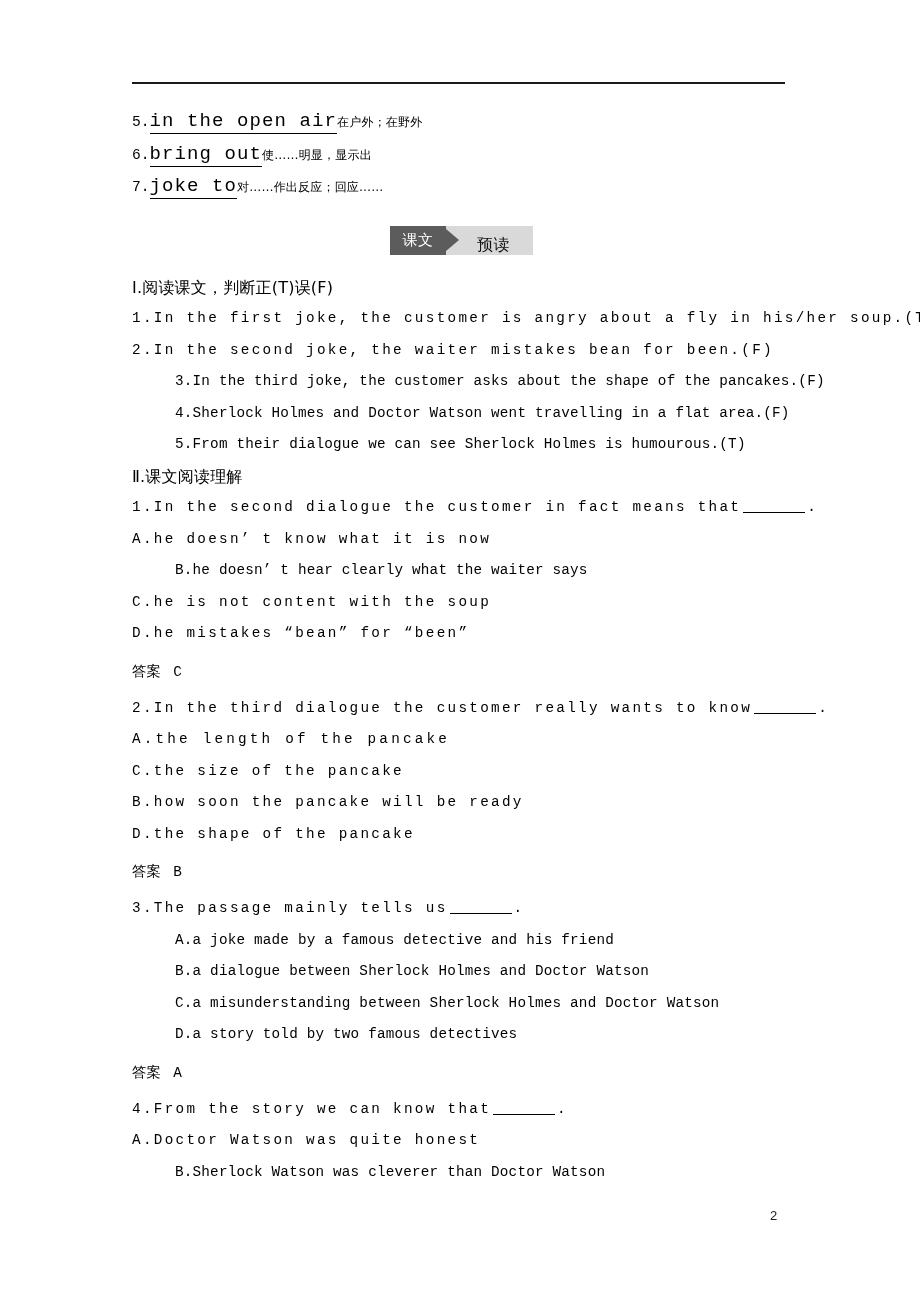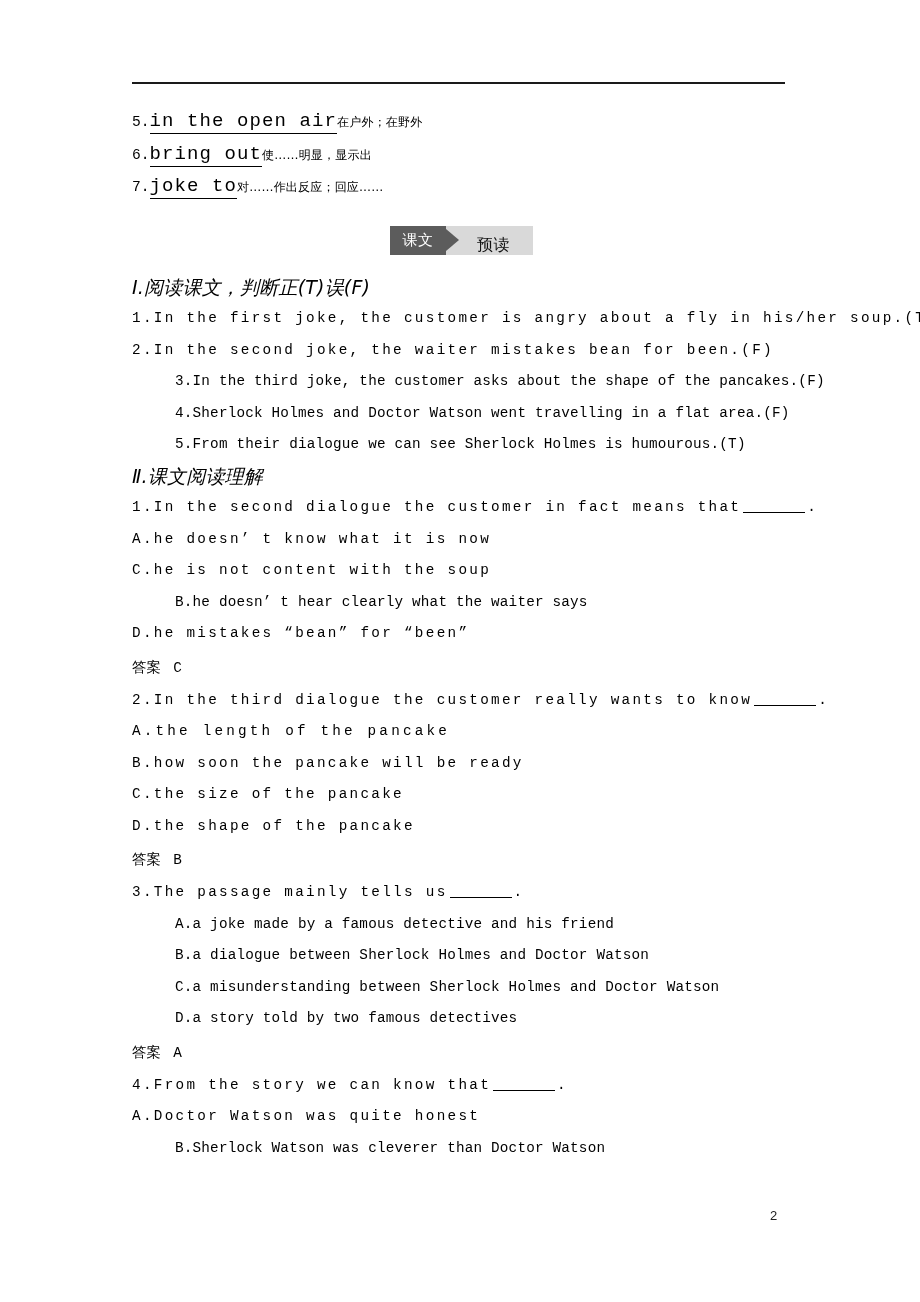--- a/index.html
+++ b/index.html
@@ -133,25 +133,24 @@
   .banner-title span {
     font-family: "DejaVu Sans", sans-serif;
     font-size: 16px;
     color: #111111;
     letter-spacing: 0.5px;
   }
 
   
   .sec-head {
     font-family: "DejaVu Sans", sans-serif;
-    font-size: 19px;
+    font-size: 16px;
     line-height: 31.5px;
     white-space: nowrap;
     letter-spacing: 0.2px;
-    font-style: italic;
   }
 
   
   .line {
     font-family: "Liberation Mono", "DejaVu Sans Mono", monospace;
     font-size: 14.3px;
     line-height: 31.5px;
     white-space: nowrap;
     letter-spacing: 0.55px;
   }
@@ -161,21 +160,21 @@
 
   .blank {
     display: inline-block;
     width: 62px;
     border-bottom: 1px solid #000;
     vertical-align: -2px;
     margin: 0 2px;
   }
 
   .answer-line {
-    line-height: 33px;
+    line-height: 42px;
     white-space: nowrap;
   }
   .answer-label {
     font-family: "DejaVu Sans", sans-serif;
     font-size: 14.4px;
     letter-spacing: 0.2px;
   }
   .answer-value {
     font-family: "Liberation Mono", "DejaVu Sans Mono", monospace;
     font-size: 14.3px;
@@ -229,29 +228,29 @@
     <div class="line wide">1.In the first joke, the customer is angry about a fly in his/her soup.(T)</div>
     <div class="line wide">2.In the second joke, the waiter mistakes bean for been.(F)</div>
     <div class="line tight">3.In the third joke, the customer asks about the shape of the pancakes.(F)</div>
     <div class="line tight">4.Sherlock Holmes and Doctor Watson went travelling in a flat area.(F)</div>
     <div class="line tight">5.From their dialogue we can see Sherlock Holmes is humourous.(T)</div>
 
     <div class="sec-head">Ⅱ.课文阅读理解</div>
 
     <div class="line wide"><span>1.In the second dialogue the customer in fact means that</span><span class="blank"></span><span>.</span></div>
     <div class="line wide">A.he doesn’ t know what it is now</div>
+    <div class="line tight">B.he doesn’ t hear clearly what the waiter says</div>
     <div class="line wide">C.he is not content with the soup</div>
-    <div class="line tight">B.he doesn’ t hear clearly what the waiter says</div>
     <div class="line wide">D.he mistakes  “bean”  for  “been”</div>
     <div class="answer-line"><span class="answer-label">答案</span><span class="answer-value">C</span></div>
 
     <div class="line wide"><span>2.In the third dialogue the customer really wants to know</span><span class="blank"></span><span>.</span></div>
     <div class="line wider">A.the length of the pancake</div>
+    <div class="line wide">C.the size of the pancake</div>
     <div class="line wide">B.how soon the pancake will be ready</div>
-    <div class="line wide">C.the size of the pancake</div>
     <div class="line wide">D.the shape of the pancake</div>
     <div class="answer-line"><span class="answer-label">答案</span><span class="answer-value">B</span></div>
 
     <div class="line wide"><span>3.The passage mainly tells us</span><span class="blank"></span><span>.</span></div>
     <div class="line tight">A.a joke made by a famous detective and his friend</div>
     <div class="line tight">B.a dialogue between Sherlock Holmes and Doctor Watson</div>
     <div class="line tight">C.a misunderstanding between Sherlock Holmes and Doctor Watson</div>
     <div class="line tight">D.a story told by two famous detectives</div>
     <div class="answer-line"><span class="answer-label">答案</span><span class="answer-value">A</span></div>
 

